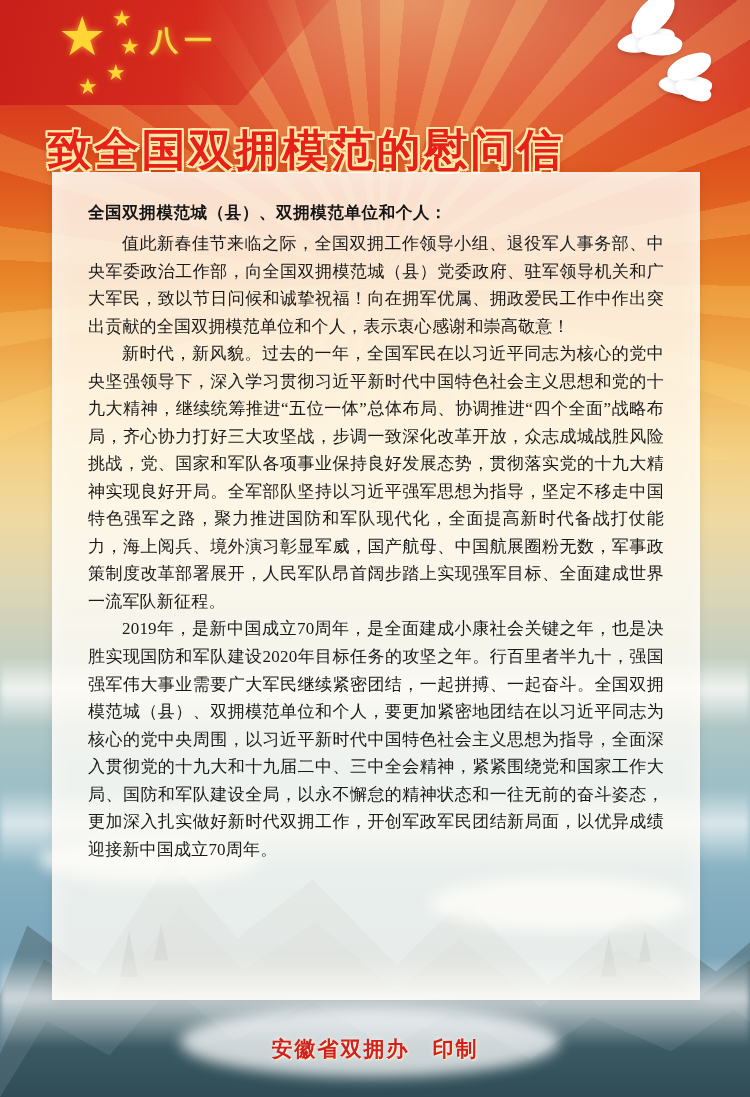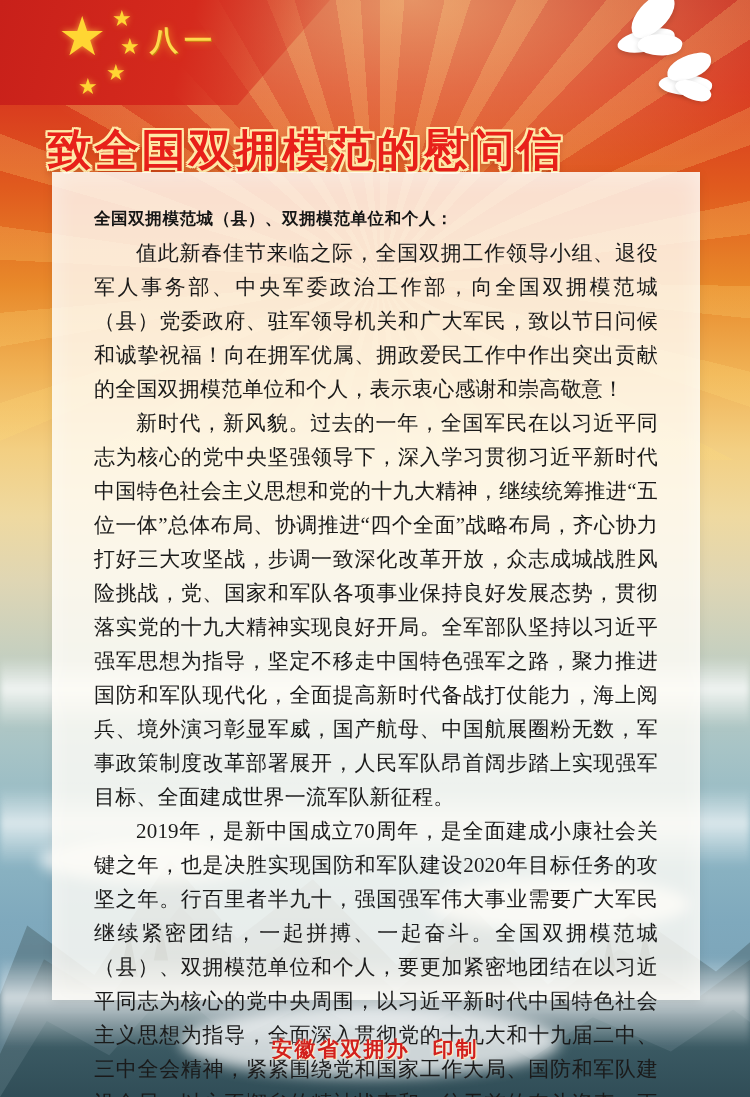--- a/index.html
+++ b/index.html
@@ -155,35 +155,35 @@
   }
 
   
   .letter {
     position: absolute;
     left: 52px; top: 172px;
     width: 648px;
     height: 828px;
     background: rgba(255,253,246,0.82);
     box-shadow: 0 0 26px rgba(255,255,255,0.5) inset, 0 2px 10px rgba(0,0,0,0.08);
-    padding: 8px;
+    padding: 2px;
     box-sizing: border-box;
   }
   .letter-inner {
     padding: 28px 34px 16px 34px;
   }
   .salutation {
     font-size: 16.5px;
     font-weight: bold;
     color: #151515;
     letter-spacing: 0.6px;
     margin: 0 0 6px 0;
   }
   .para {
-    font-size: 21px;
+    font-size: 17px;
     line-height: 1.62;
     color: #1a1a1a;
     text-align: justify;
     text-indent: 2em;
     margin: 0;
     letter-spacing: 0.2px;
   }
 
   
   .footer {

